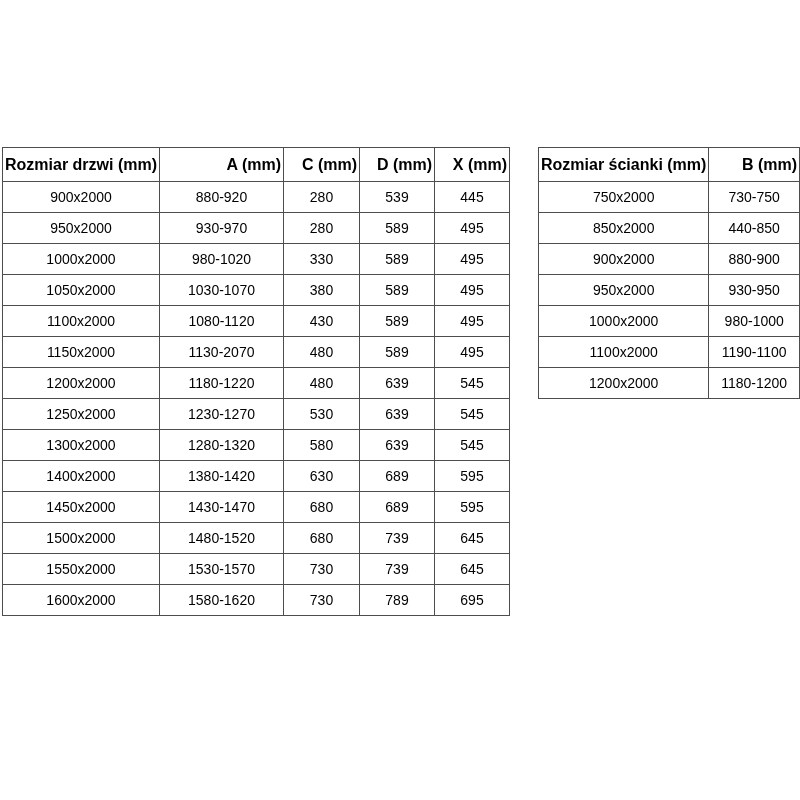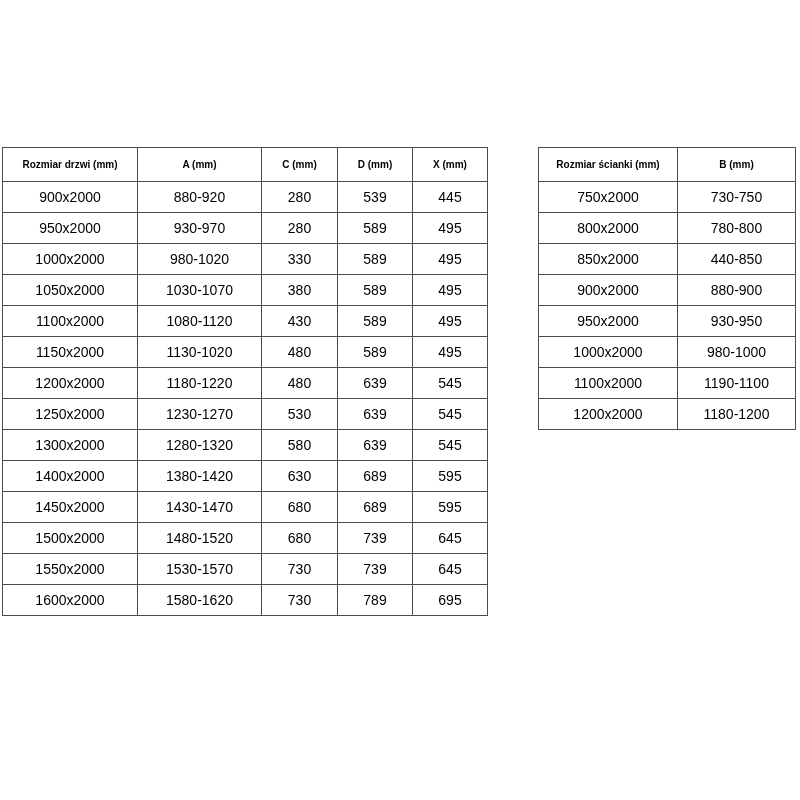--- a/index.html
+++ b/index.html
@@ -31,21 +31,22 @@
     border: 1px solid #4d4d4d;
     text-align: center;
     vertical-align: middle;
     padding: 0 2px;
     white-space: nowrap;
     overflow: hidden;
   }
   table.dim-table th {
     font-weight: bold;
     height: 33px;
-    font-size: 10px;
+    font-size: 16px;
+    text-align: right;
   }
   table.dim-table td {
     height: 30px;
   }
   #door-table { left: 2px; top: 147px; }
   #wall-table { left: 538px; top: 147px; padding-left: 8px; }
 
   #door-table col.c0 { width: 135px; }
   #door-table col.c1 { width: 124px; }
   #door-table col.c2 { width: 76px; }
@@ -108,21 +109,21 @@
         </tr>
         <tr>
           <td>1100x2000</td>
           <td>1080-1120</td>
           <td>430</td>
           <td>589</td>
           <td>495</td>
         </tr>
         <tr>
           <td>1150x2000</td>
-          <td>1130-1020</td>
+          <td>1130-2070</td>
           <td>480</td>
           <td>589</td>
           <td>495</td>
         </tr>
         <tr>
           <td>1200x2000</td>
           <td>1180-1220</td>
           <td>480</td>
           <td>639</td>
           <td>545</td>
@@ -189,24 +190,20 @@
           <th>Rozmiar ścianki (mm)</th>
           <th>B (mm)</th>
         </tr>
     </thead>
     <tbody>
         <tr>
           <td>750x2000</td>
           <td>730-750</td>
         </tr>
         <tr>
-          <td>800x2000</td>
-          <td>780-800</td>
-        </tr>
-        <tr>
           <td>850x2000</td>
           <td>440-850</td>
         </tr>
         <tr>
           <td>900x2000</td>
           <td>880-900</td>
         </tr>
         <tr>
           <td>950x2000</td>
           <td>930-950</td>

